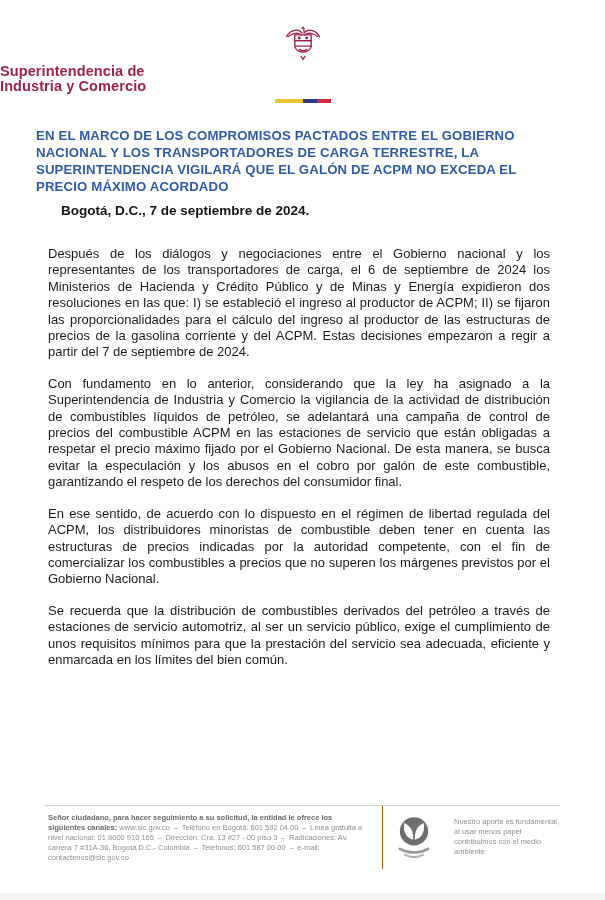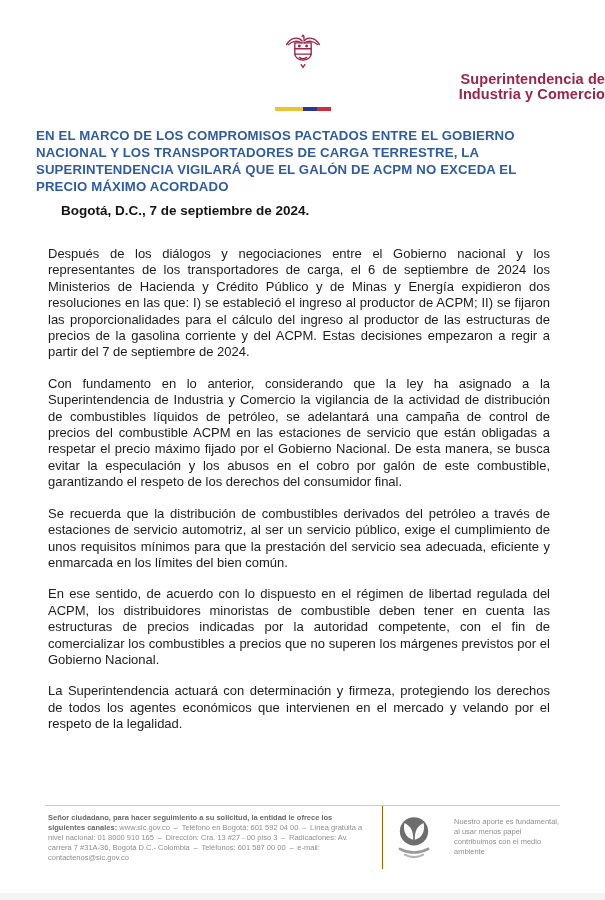--- a/index.html
+++ b/index.html
@@ -5,21 +5,21 @@
   html,body{margin:0;padding:0;background:#e9e9e9;}
   .page{
     position:relative;
     width:605px;height:900px;
     margin:0 auto;
     background:#ffffff;
     font-family:"Liberation Sans", sans-serif;
     overflow:hidden;
   }
   
-  .letterhead{position:absolute;top:32px;left:0;right:0;text-align:right;}
+  .letterhead{position:absolute;top:24px;left:0;right:0;text-align:left;}
   .coat{display:block;margin:0 auto 2px;width:40px;height:38px;}
   .org-name{font-weight:bold;color:#9d2449;font-size:14.5px;line-height:15px;letter-spacing:.1px;}
   .flag{display:flex;width:56px;height:4px;margin:5px auto 0;}
   .flag .y{flex:2;}
   .flag .b{flex:1;}
   .flag .r{flex:1;}
   
   .headline{
     position:absolute;top:127px;left:36px;right:36px;
     text-align:left;font-weight:bold;
@@ -81,23 +81,22 @@
     </div>
   </div>
 
   <div class="headline">EN EL MARCO DE LOS COMPROMISOS PACTADOS ENTRE EL GOBIERNO NACIONAL Y LOS TRANSPORTADORES DE CARGA TERRESTRE, LA SUPERINTENDENCIA VIGILARÁ QUE EL GALÓN DE ACPM NO EXCEDA EL PRECIO MÁXIMO ACORDADO</div>
 
   <div class="dateline">Bogotá, D.C., 7 de septiembre de 2024.</div>
 
   <div class="body">
     <p>Después de los diálogos y negociaciones entre el Gobierno nacional y los representantes de los transportadores de carga, el 6 de septiembre de 2024 los Ministerios de Hacienda y Crédito Público y de Minas y Energía expidieron dos resoluciones en las que: I) se estableció el ingreso al productor de ACPM; II) se fijaron las proporcionalidades para el cálculo del ingreso al productor de las estructuras de precios de la gasolina corriente y del ACPM. Estas decisiones empezaron a regir a partir del 7 de septiembre de 2024.</p>
     <p>Con fundamento en lo anterior, considerando que la ley ha asignado a la Superintendencia de Industria y Comercio la vigilancia de la actividad de distribución de combustibles líquidos de petróleo, se adelantará una campaña de control de precios del combustible ACPM en las estaciones de servicio que están obligadas a respetar el precio máximo fijado por el Gobierno Nacional. De esta manera, se busca evitar la especulación y los abusos en el cobro por galón de este combustible, garantizando el respeto de los derechos del consumidor final.</p>
+    <p>En ese sentido, de acuerdo con lo dispuesto en el régimen de libertad regulada del ACPM, los distribuidores minoristas de combustible deben tener en cuenta las estructuras de precios indicadas por la autoridad competente, con el fin de comercializar los combustibles a precios que no superen los márgenes previstos por el Gobierno Nacional.</p>
     <p>Se recuerda que la distribución de combustibles derivados del petróleo a través de estaciones de servicio automotriz, al ser un servicio público, exige el cumplimiento de unos requisitos mínimos para que la prestación del servicio sea adecuada, eficiente y enmarcada en los límites del bien común.</p>
-    <p>En ese sentido, de acuerdo con lo dispuesto en el régimen de libertad regulada del ACPM, los distribuidores minoristas de combustible deben tener en cuenta las estructuras de precios indicadas por la autoridad competente, con el fin de comercializar los combustibles a precios que no superen los márgenes previstos por el Gobierno Nacional.</p>
-    <p>La Superintendencia actuará con determinación y firmeza, protegiendo los derechos de todos los agentes económicos que intervienen en el mercado y velando por el respeto de la legalidad.</p>
   </div>
 
   <div class="footer">
     <div class="footer-contact"><b>Señor ciudadano, para hacer seguimiento a su solicitud, la entidad le ofrece los siguientes canales:</b> <span>www.sic.gov.co – Teléfono en Bogotá: 601 592 04 00 – Línea gratuita a nivel nacional: 01 8000 910 165 – Dirección: Cra. 13 #27 - 00 piso 3 – Radicaciones: Av. carrera 7 #31A-36, Bogotá D.C.- Colombia – Teléfonos: 601 587 00 00 – e-mail: contactenos@sic.gov.co</span></div>
     <div class="footer-eco">
       <svg class="eco-icon" viewBox="0 0 48 58">
         <circle cx="24" cy="21" r="17" fill="#6e6e6e"></circle>
         <path d="M23 31 C14 29 10.5 20 12.5 11 C20 14.5 23.5 21 23 31 Z" fill="#ffffff"></path>
         <path d="M25 31 C34 29 37.5 20 35.5 11 C28 14.5 24.5 21 25 31 Z" fill="#ffffff"></path>
         <path d="M7 42 Q24 51 41 42" stroke="#9a9a9a" stroke-width="3" fill="none" stroke-linecap="round"></path>

